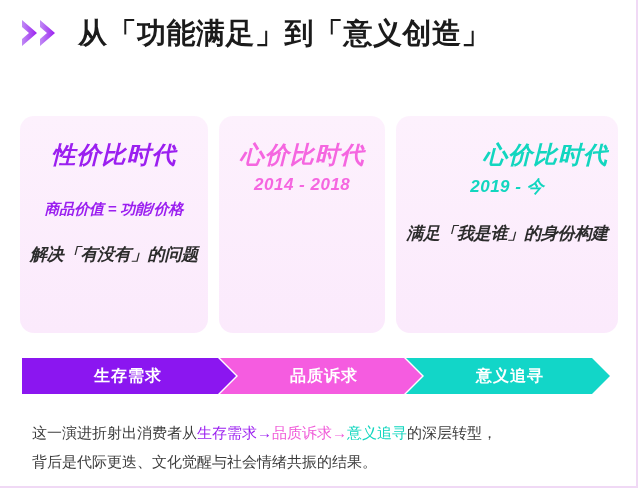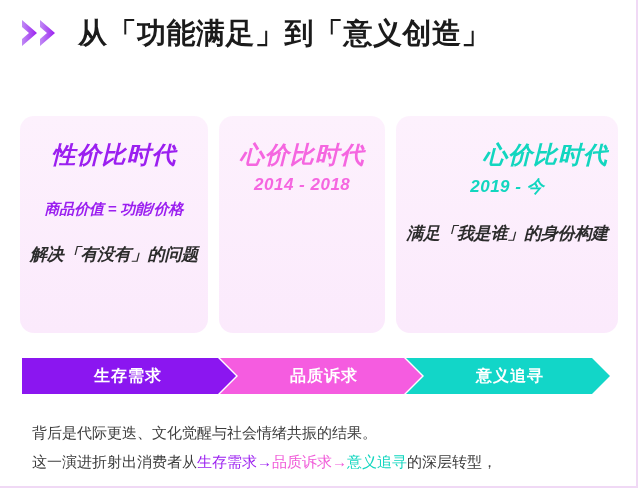--- a/index.html
+++ b/index.html
@@ -229,17 +229,17 @@
       <path id="seg1" d="M0,0 L196,0 L214,18 L196,36 L0,36 Z" fill="#8b16f0"></path>
       <path id="seg2" d="M198,0 L382,0 L400,18 L382,36 L198,36 L216,18 Z" fill="#f55ce0"></path>
       <path id="seg3" d="M384,0 L570,0 L588,18 L570,36 L384,36 L402,18 Z" fill="#12d6c8"></path>
     </svg>
     <div class="ribbon-label s1">生存需求</div>
     <div class="ribbon-label s2">品质诉求</div>
     <div class="ribbon-label s3">意义追寻</div>
   </div>
 
   <div class="footer">
+    <div><span>这一演进折射出消费者从</span><span class="hl-purple">生存需求</span><span class="arrow">→</span><span class="hl-pink">品质诉求</span><span class="arrow2">→</span><span class="hl-teal">意义追寻</span><span>的深层转型，</span></div>
     <div>背后是代际更迭、文化觉醒与社会情绪共振的结果。</div>
-    <div><span>这一演进折射出消费者从</span><span class="hl-purple">生存需求</span><span class="arrow">→</span><span class="hl-pink">品质诉求</span><span class="arrow2">→</span><span class="hl-teal">意义追寻</span><span>的深层转型，</span></div>
   </div>
 
 </div>
 
 </body></html>

